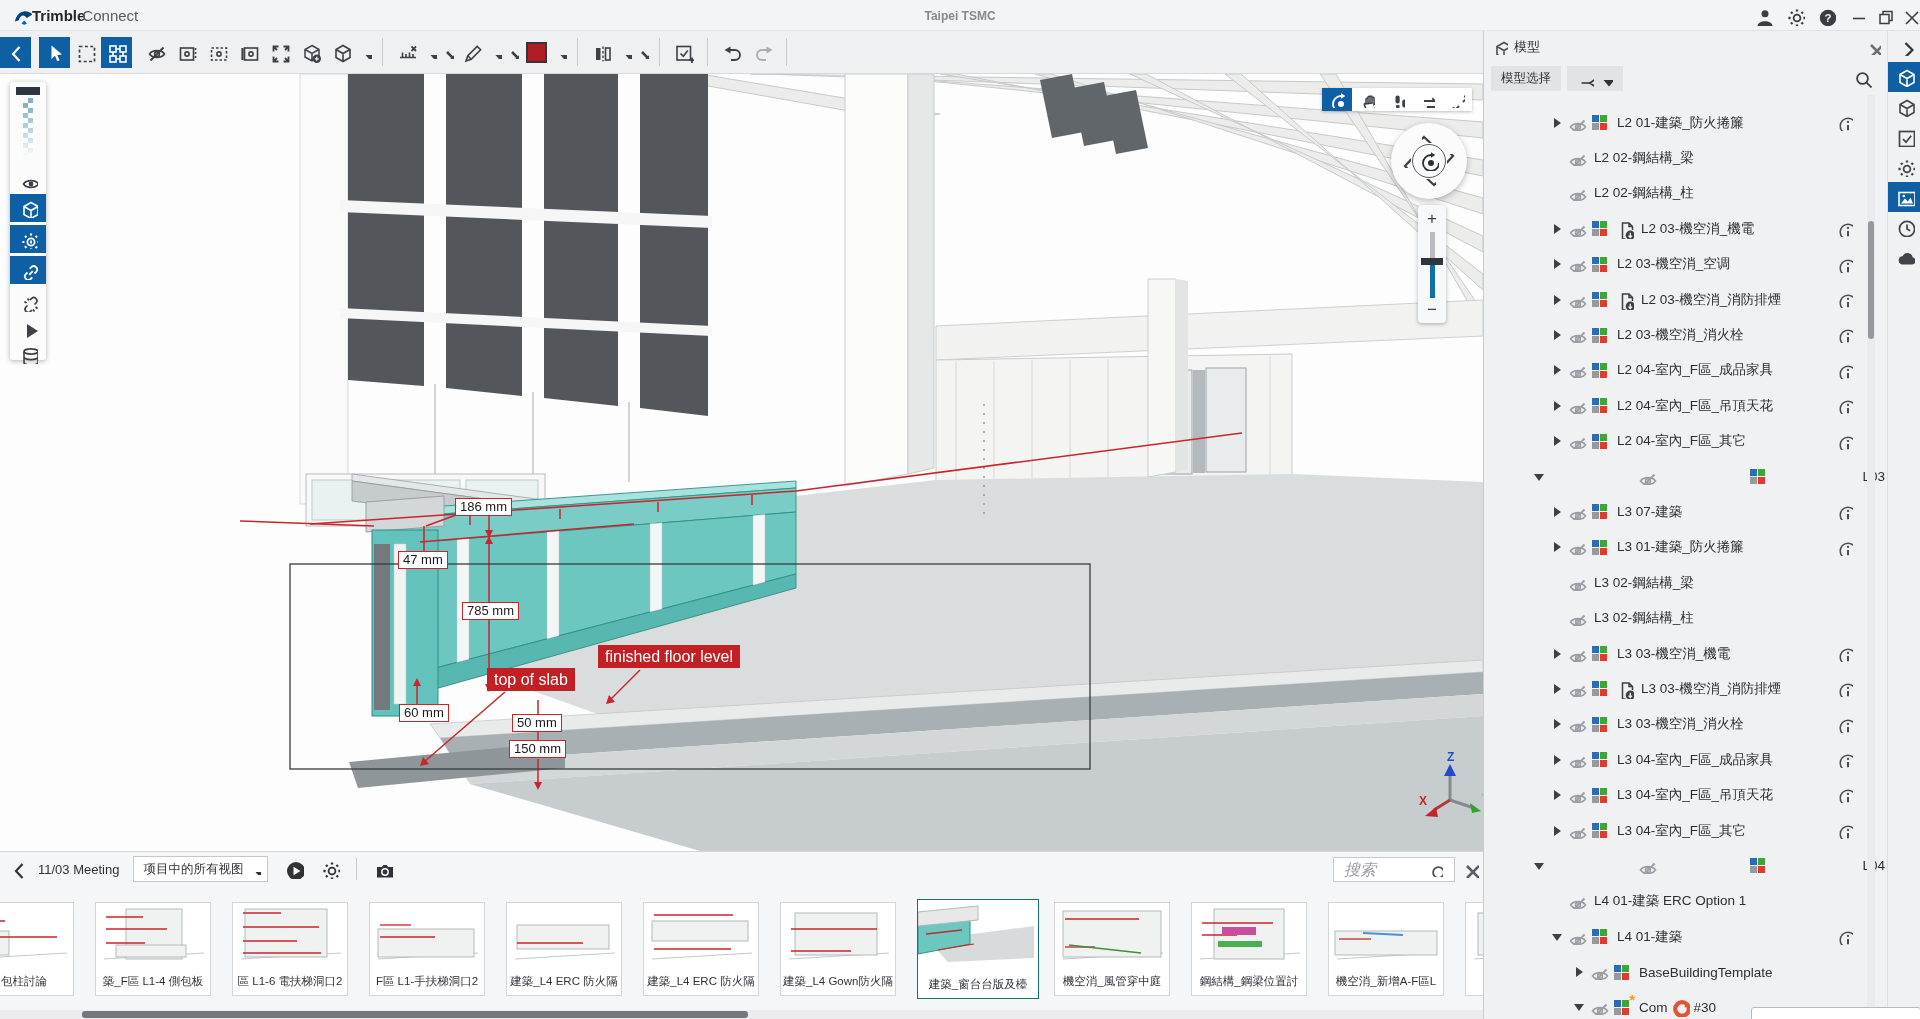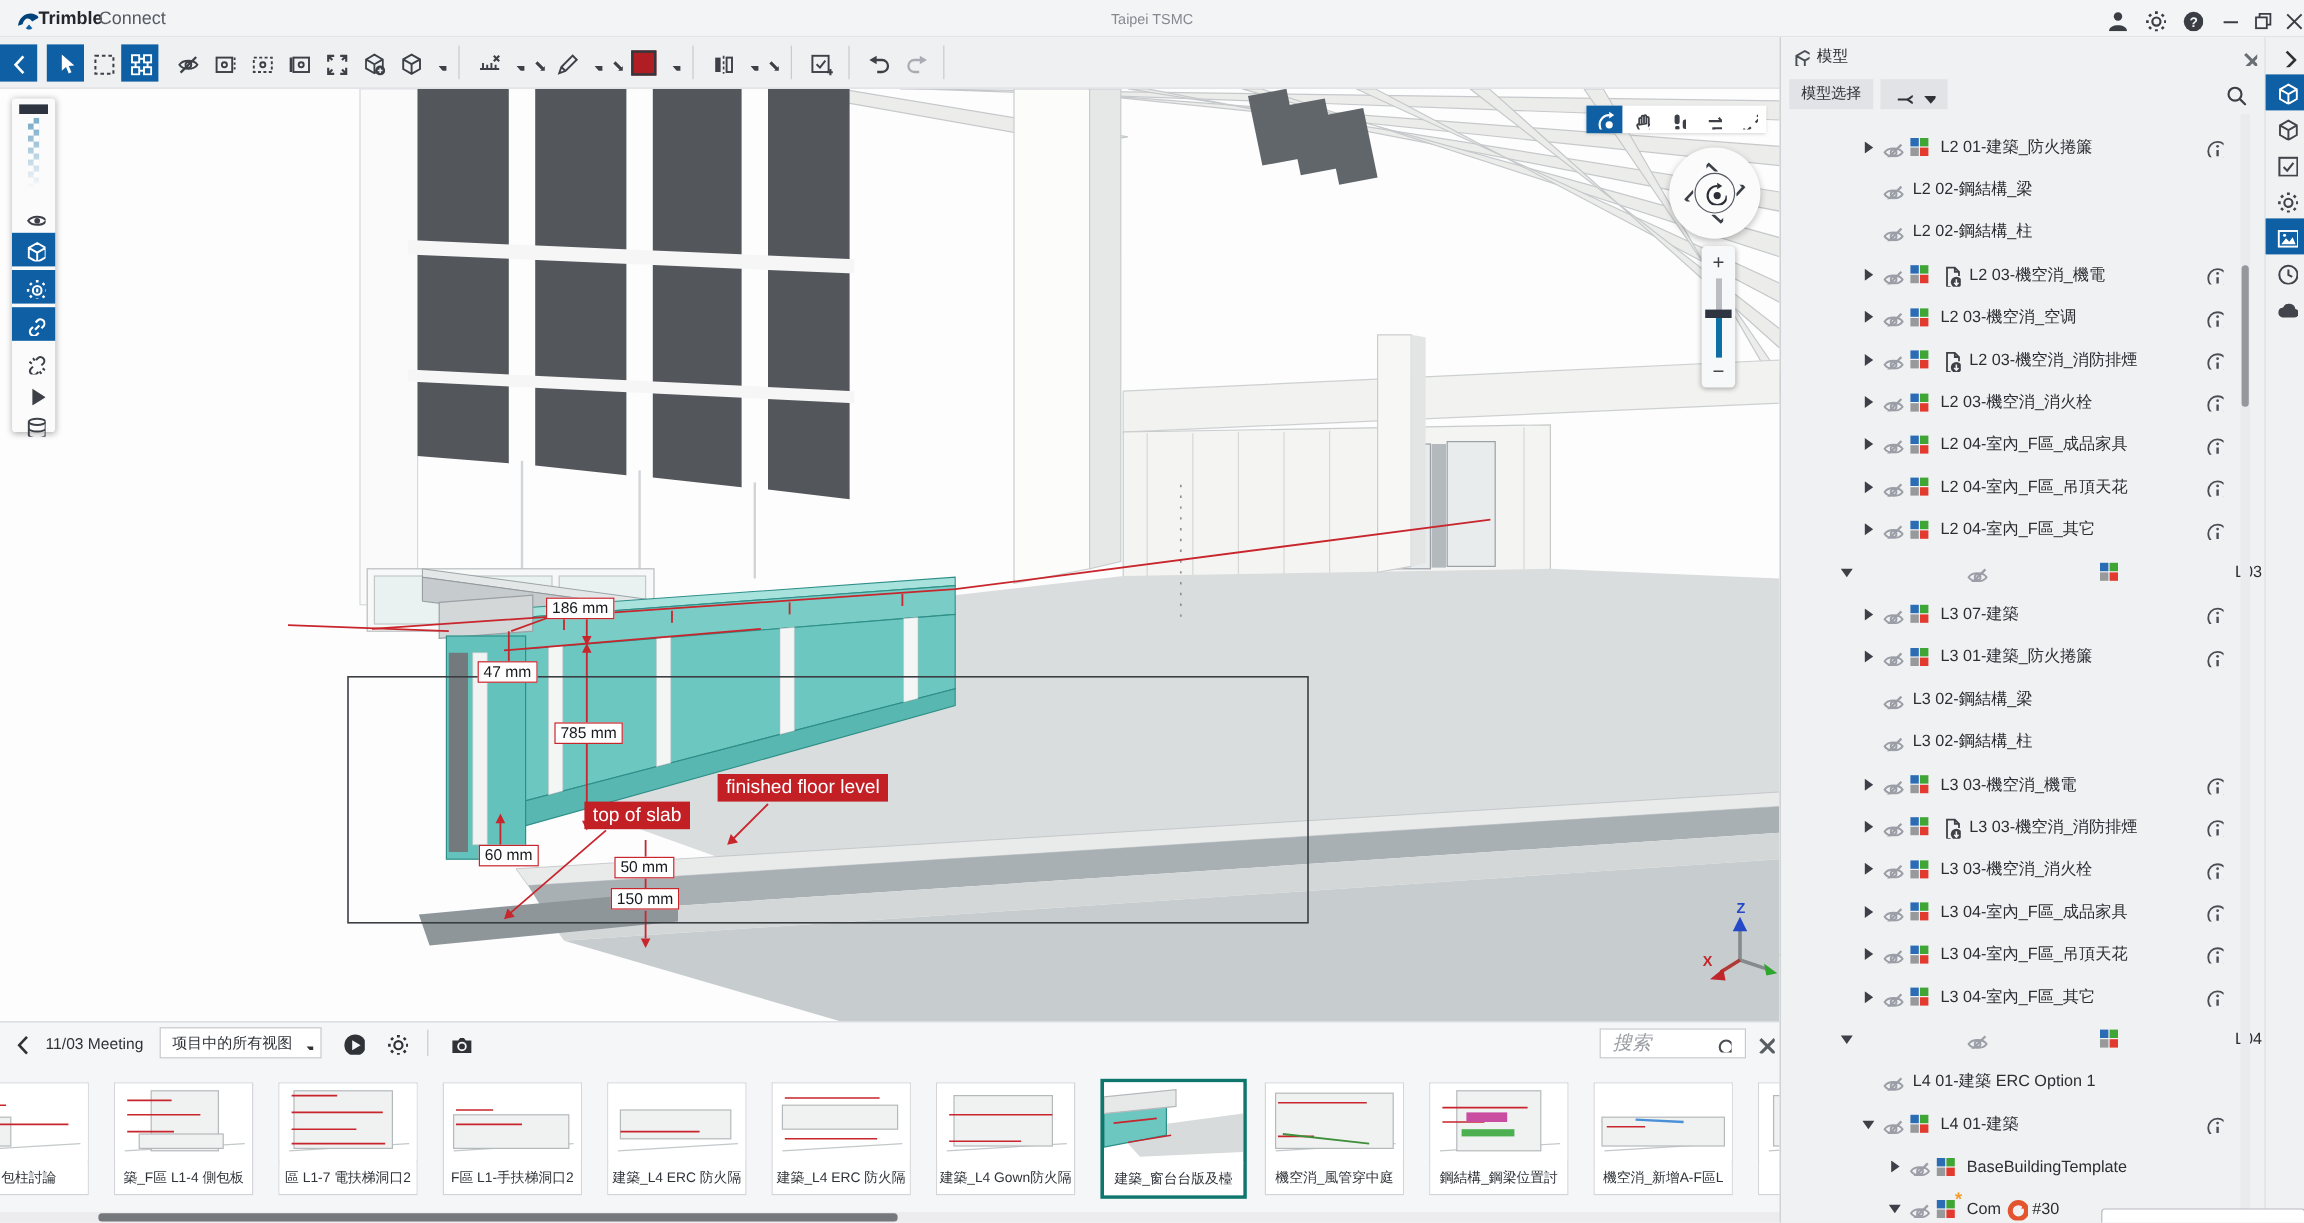--- a/index.html
+++ b/index.html
@@ -10,21 +10,21 @@
   .abs{position:absolute;}
   svg.ic{width:20px;height:20px;display:block;}
   svg.ic *{vector-effect:non-scaling-stroke;}
 
   
   #titlebar{left:0;top:0;width:1920px;height:31px;background:#f3f4f6;border-bottom:1px solid #e2e3e6;}
   #brand{left:12px;top:4px;display:flex;align-items:center;gap:0;height:22px;}
   #brand .bold{font-weight:bold;font-size:15px;color:#23272d;}
   #brand .light{font-size:15px;color:#565b62;margin-left:-3px;}
   #doc-title{left:0;top:0;width:1920px;height:31px;display:flex;align-items:center;justify-content:center;
-             font-size:12px;color:#85898f;pointer-events:none;}
+             font-size:12px;color:#85898f;pointer-events:none;font-weight:bold;}
   .tb-ic{top:6px;width:20px;height:20px;color:#3a3e44;cursor:pointer;}
 
   
   #toolbar{left:0;top:31px;width:1483px;height:43px;background:#eef0f2;border-bottom:1px solid #d7d9dd;
            display:flex;align-items:center;padding-left:0;}
   .tbtn{width:31px;height:31px;display:flex;align-items:center;justify-content:center;color:#3d4147;
         cursor:pointer;flex:0 0 auto;}
   .tbtn.small{width:17px;}
   .tbtn.active{background:#0e5fa3;color:#fff;}
   .tbtn.disabled{color:#a9adb3;}
@@ -95,21 +95,21 @@
   #bb-search{position:absolute;left:1333px;top:5px;width:122px;height:25px;background:#fff;
              border:1px solid #c8cacd;display:flex;align-items:center;padding:0 4px 0 8px;}
   #bb-search input{border:none;outline:none;width:86px;font-size:16px;font-style:italic;color:#14532d;
                    background:transparent;font-family:inherit;}
   #bb-search input::placeholder{color:#9a9da3;font-style:italic;}
   #bb-search svg.ic{width:15px;height:15px;color:#4a4e55;}
   #bb-close{position:absolute;left:1461px;top:8px;width:18px;height:18px;color:#595e65;cursor:pointer;}
 
   #thumbs{position:absolute;left:0;top:40px;width:1483px;height:116px;overflow:hidden;}
   .thumb{position:absolute;top:10px;width:116px;height:94px;background:#fff;border:1px solid #d4d5d9;cursor:pointer;}
-  .thumb.sel{border:3px solid #0f766e;top:7px;width:122px;height:100px;}
+  .thumb.sel{border:1px solid #0f766e;top:7px;width:122px;height:100px;}
   .thumb .img{position:absolute;left:0;top:0;right:0;height:64px;overflow:hidden;background:#fff;}
   .thumb.sel .img{height:68px;}
   .thumb .cap{position:absolute;left:0;right:0;bottom:0;height:27px;display:flex;align-items:center;
               justify-content:center;font-size:11.5px;color:#2f3338;white-space:nowrap;overflow:hidden;background:#fff;}
   #hscroll{position:absolute;left:0;bottom:0;width:1483px;height:9px;background:#ececef;}
   #hscroll .thumbbar{position:absolute;left:82px;top:1px;width:666px;height:7px;background:#74777c;border-radius:3px;cursor:pointer;}
 
   
   #rightpanel{left:1483px;top:31px;width:437px;height:988px;background:#f0f1f3;border-left:1px solid #c9cbcf;}
   #rp-header{position:absolute;left:0;top:0;width:403px;height:31px;display:flex;align-items:center;}
@@ -859,21 +859,21 @@
         <div class="thumb" style="left: 232px;">
           <div class="img"><svg width="116" height="64" viewBox="0 0 116 64">
               <rect width="116" height="64" fill="#fff"></rect>
               <line x1="8" y1="56" x2="108" y2="50" stroke="#c3c8ca" stroke-width="1"></line>
               <rect x="12" y="6" width="82" height="48" fill="#f0f2f2" stroke="#b4b9bb"></rect>
               <line x1="10" y1="10" x2="48" y2="10" stroke="#c8252c" stroke-width="1.3"></line>
               <line x1="10" y1="24" x2="86" y2="24" stroke="#c8252c" stroke-width="1.3"></line>
               <line x1="10" y1="38" x2="64" y2="38" stroke="#c8252c" stroke-width="1.3"></line>
               <line x1="10" y1="50" x2="88" y2="50" stroke="#c8252c" stroke-width="1.3"></line>
             </svg></div>
-          <div class="cap">區 L1-7 電扶梯洞口2</div>
+          <div class="cap">區 L1-6 電扶梯洞口2</div>
         </div>
         <div class="thumb" style="left: 369px;">
           <div class="img"><svg width="116" height="64" viewBox="0 0 116 64">
               <rect width="116" height="64" fill="#fff"></rect>
               <line x1="8" y1="56" x2="108" y2="50" stroke="#c3c8ca" stroke-width="1"></line>
               <rect x="8" y="26" width="96" height="28" fill="#f0f2f2" stroke="#b4b9bb"></rect>
               <line x1="10" y1="22" x2="41" y2="22" stroke="#c8252c" stroke-width="1.3"></line>
               <line x1="10" y1="34" x2="65" y2="34" stroke="#c8252c" stroke-width="1.3"></line>
             </svg></div>
           <div class="cap">F區 L1-手扶梯洞口2</div>

